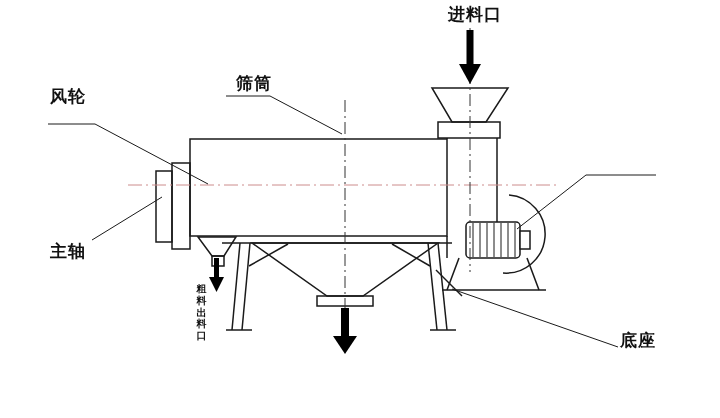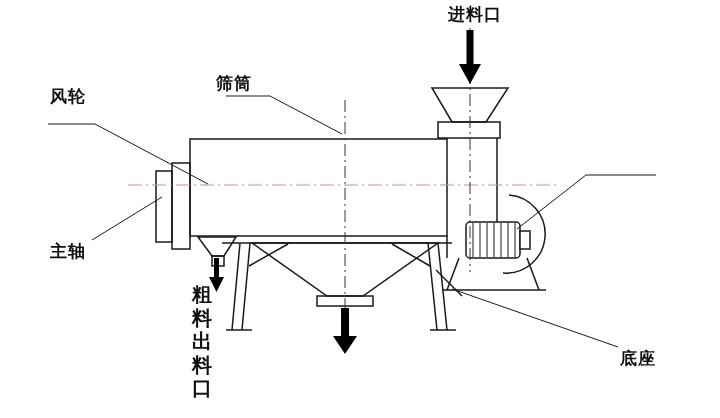--- a/index.html
+++ b/index.html
@@ -18,21 +18,21 @@
     font-size:17px;
     letter-spacing:1px;
     white-space:nowrap;
     line-height:1.1;
   }
   .lbl.vertical{
     width:19px;
     white-space:normal;
     word-break:break-all;
     line-height:1.18;
-    font-size:20px;
+    font-size:10px;
     letter-spacing:0;
     text-align:center;
   }
 </style>
 </head>
 <body>
 
 <div class="stage">
 
   <svg width="720" height="418" viewBox="0 0 720 418">
@@ -124,24 +124,24 @@
       <path d="M48 124 L95 124 L208 184"></path>
       <path d="M92 240 L162 197"></path>
       <path d="M226 96 L270 96 L342 134"></path>
       <path d="M656 175 L586 175 L517 229"></path>
       <path d="M618 347 L452 289"></path>
     </g>
   </svg>
 
   <div class="lbl" style="left:448px;top:6px;">进料口</div>
 
-  <div class="lbl" style="left:216px;top:75px;text-align:center;">筛筒</div>
+  <div class="lbl" style="left:236px;top:75px;text-align:center;">筛筒</div>
 
   <div class="lbl" style="left:50px;top:88px;">风轮</div>
 
   <div class="lbl" style="left:50px;top:243px;">主轴</div>
 
 
   <div class="lbl vertical" style="left:192px;top:283px;">粗料出料口</div>
 
 
-  <div class="lbl" style="left:620px;top:350px;text-align:right;">底座</div>
+  <div class="lbl" style="left:620px;top:332px;text-align:right;">底座</div>
 </div>
 
 </body></html>

